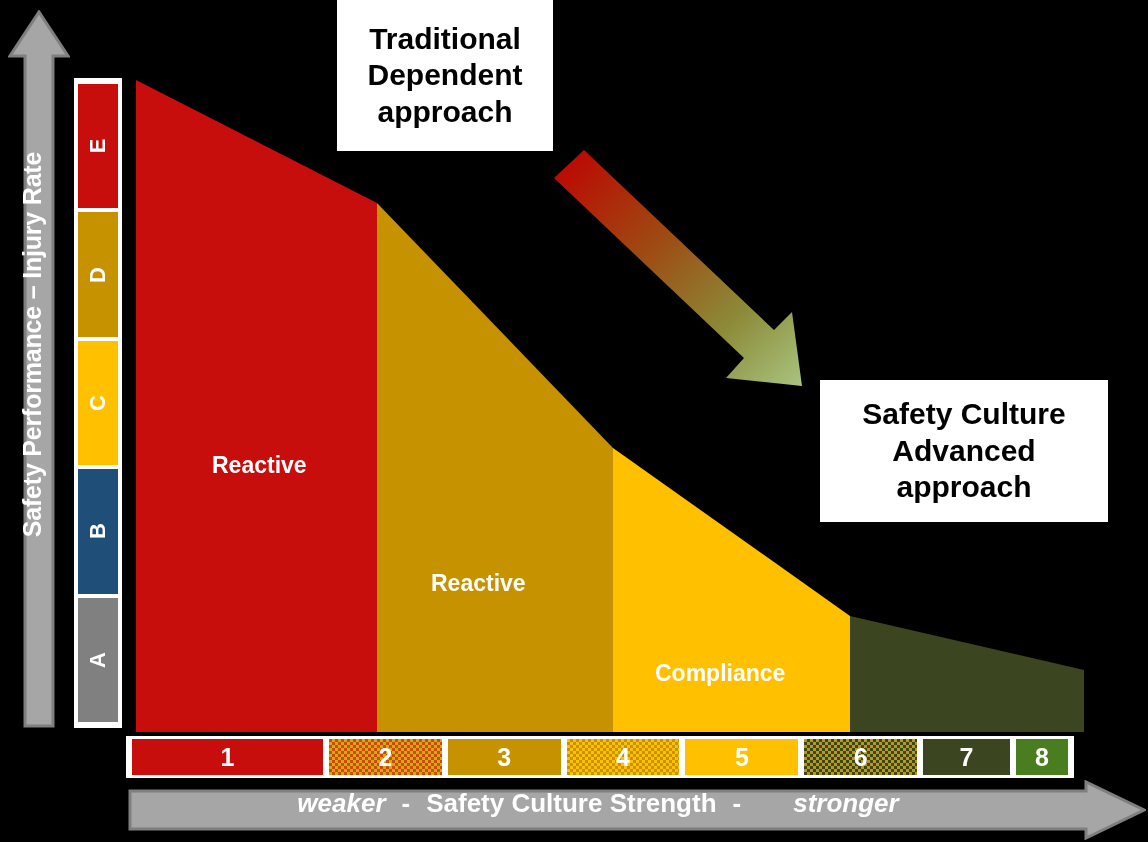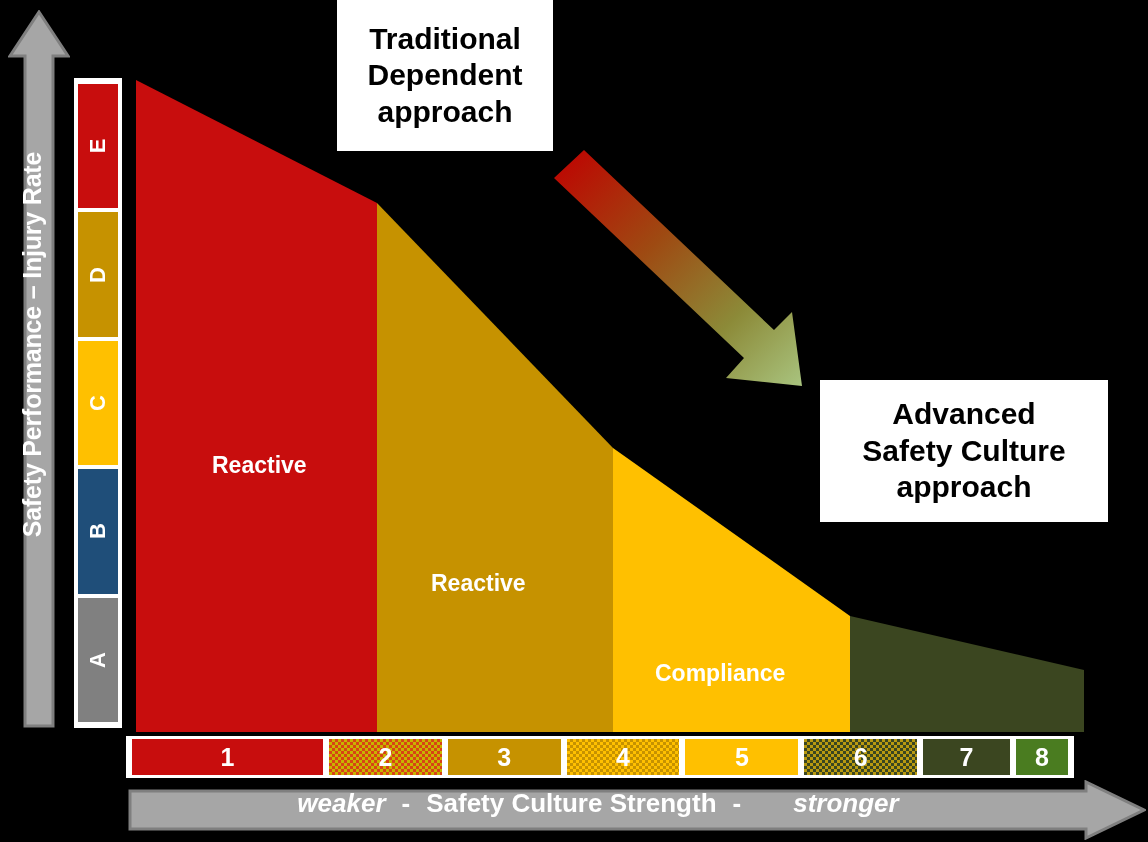--- a/index.html
+++ b/index.html
@@ -257,22 +257,22 @@
     </svg>
   </div>
 
   <div class="callout" id="callout-traditional">
     <div>Traditional</div>
     <div>Dependent</div>
     <div>approach</div>
   </div>
 
   <div class="callout" id="callout-advanced">
+    <div>Safety Culture</div>
     <div>Advanced</div>
-    <div>Safety Culture</div>
     <div>approach</div>
   </div>
 
   <div class="scale-strip">
     <div class="scale-cell" style="flex:22 1 0; background:#C80D0D;">
       <span class="num">1</span>
     </div>
     <div class="scale-cell dither" style="flex:13 1 0; background:#D84315; --dc:#C8B400;">
       <span class="num">2</span>
     </div>

